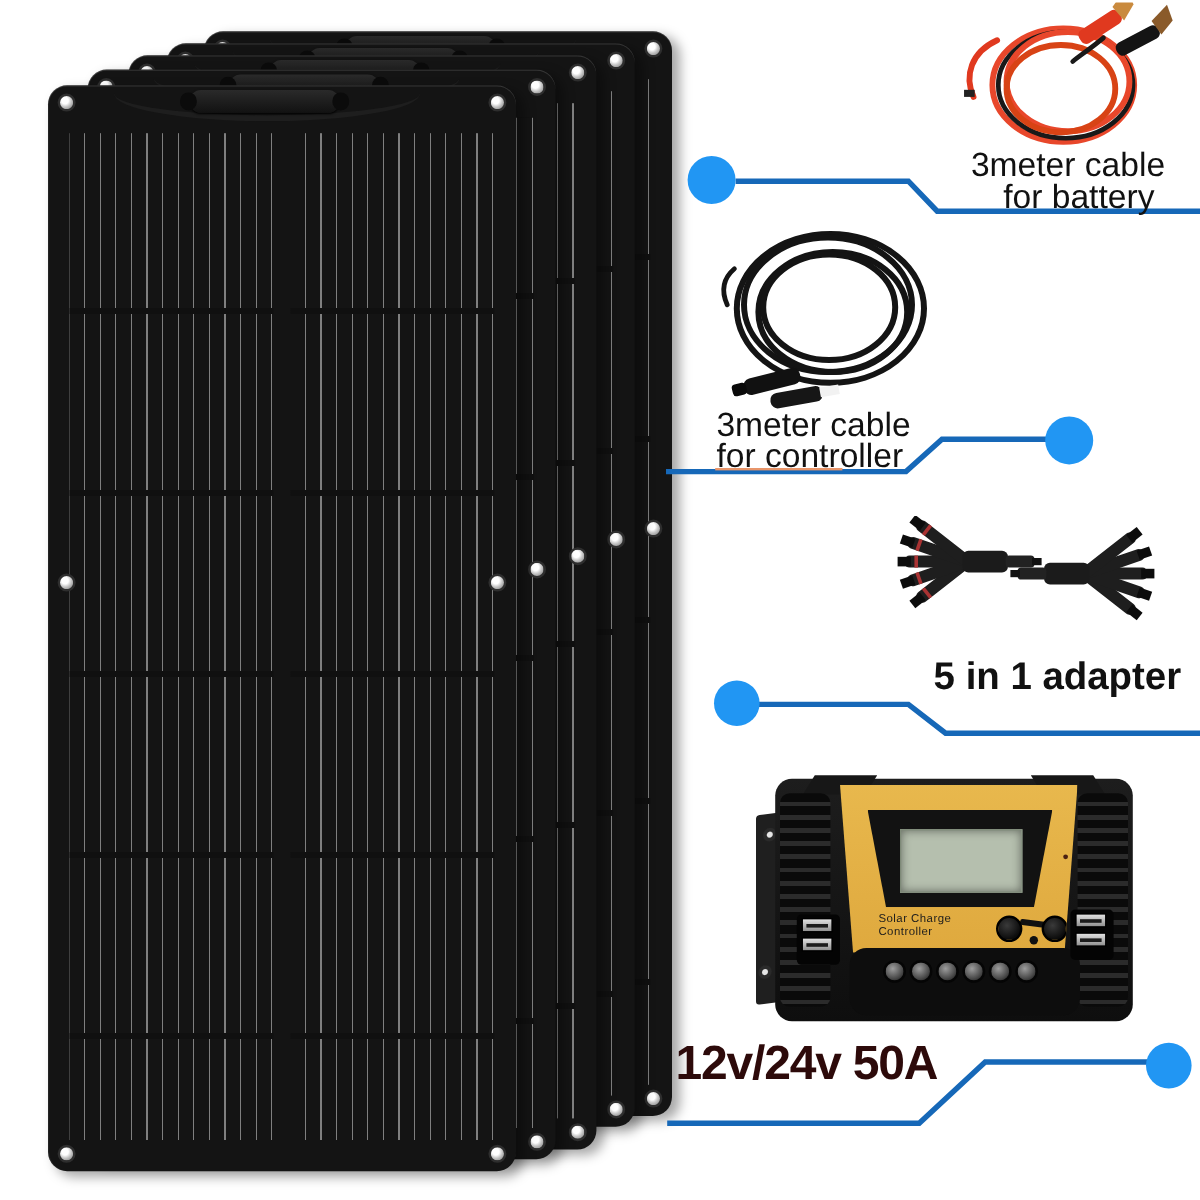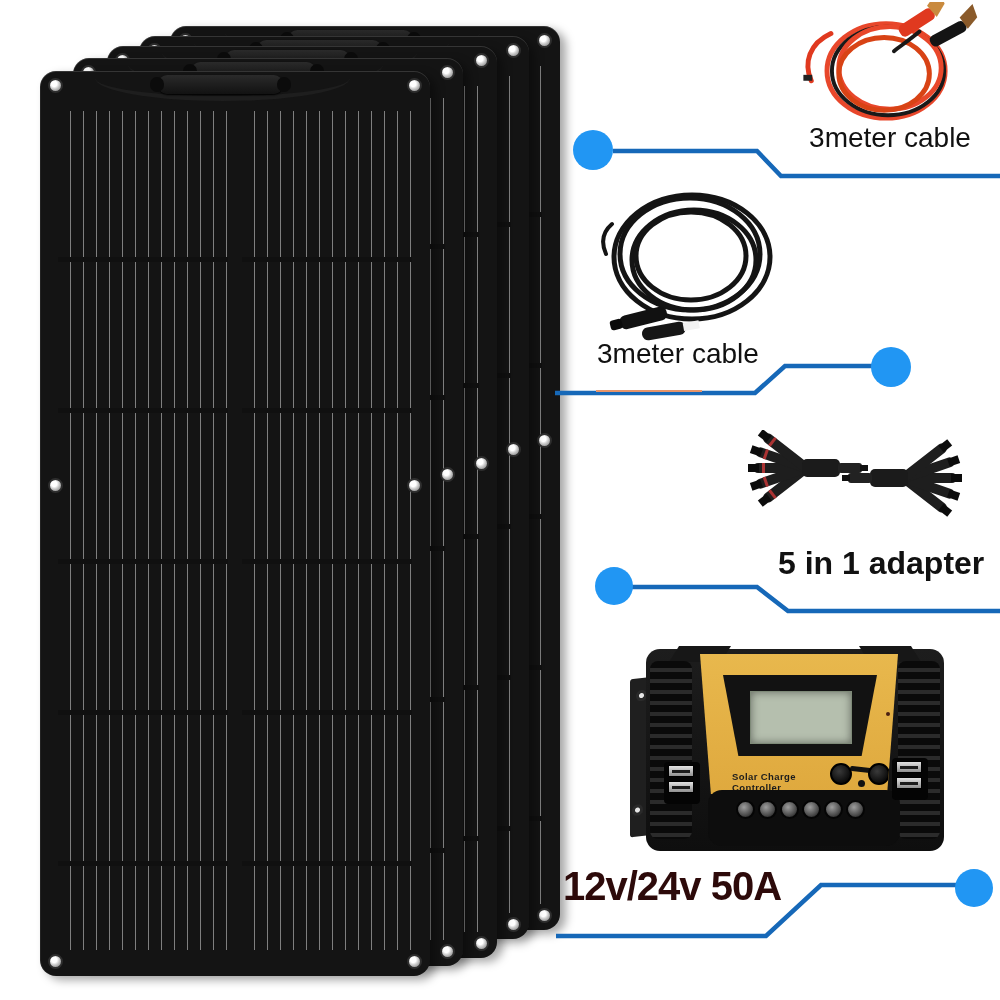--- a/index.html
+++ b/index.html
@@ -60,22 +60,22 @@
   #tab-l{left:28px;transform:skewX(-32deg);} #tab-r{right:28px;transform:skewX(32deg);}
   .rib{position:absolute;top:12px;width:42px;height:178px;border-radius:8px;
       background:repeating-linear-gradient(180deg,#0a0a0a 0 7px,#2b2b2b 7px 11px);}
   #rib-l{left:4px;} #rib-r{right:4px;}
   #plate{position:absolute;left:54px;top:5px;width:198px;height:140px;
       clip-path:polygon(0 0,100% 0,94.5% 100%,5.5% 100%);}
   #lcd-bezel{position:absolute;left:23px;top:21px;width:154px;height:81px;background:#121212;
       clip-path:polygon(0 0,100% 0,90% 100%,10% 100%);}
   #lcd-screen{position:absolute;left:27px;top:16px;width:100px;height:51px;
       box-shadow:inset 0 0 8px rgba(0,0,0,.45);border:1px solid #7e8a78;}
-  #brand{position:absolute;left:32px;top:106px;font-size:9.5px;font-weight:bold;
-      color:#1c1c1c;line-height:11px;letter-spacing:.4px;margin-top:11px;}
+  #brand{position:absolute;left:32px;top:106px;font-size:9.5px;font-weight:normal;
+      color:#1c1c1c;line-height:11px;letter-spacing:.4px;}
   .ctrl-btn{position:absolute;width:22px;height:22px;border-radius:50%;top:109px;
       background:radial-gradient(circle at 40% 35%,#3a3a3a,#0c0c0c 70%);border:2px solid #000;
       box-sizing:border-box;}
   #btn-1{left:130px;} #btn-2{left:168px;}
   #btn-link{position:absolute;left:150px;top:113px;width:22px;height:5px;background:#111;
       transform:rotate(7deg);border-radius:2px;}
   #btn-dot{position:absolute;left:158px;top:126px;width:7px;height:7px;border-radius:50%;background:#111;}
   #pin-dot{position:absolute;left:186px;top:58px;width:4px;height:4px;border-radius:50%;background:#4a2012;}
   #terminal-strip{position:absolute;left:62px;top:141px;width:192px;height:56px;background:#0d0d0d;
       border-radius:14px;}
@@ -320,21 +320,23 @@
       </div>
       <div id="usb-r" class="usb">
         <div class="usb-port"></div>
         <div class="usb-port"></div>
       </div>
     </div>
   </div>
 
   <div id="label-battery" class="label" style="color: rgb(17, 17, 17);">
     <div class="l1">3meter cable</div>
+    <div class="l2">for battery</div>
   </div>
   <div id="label-controller-cable" class="label" style="color: rgb(17, 17, 17);">
     <div>3meter cable</div>
+    <div>for controller</div>
   </div>
   <div id="underline-accent" style="background: rgb(232, 149, 106);"></div>
   <div id="label-adapter" class="label" style="color: rgb(17, 17, 17);">5 in 1 adapter</div>
   <div id="label-rating" class="label" style="color: rgb(45, 10, 10);">12v/24v 50A</div>
 
 </div>
 
 </body></html>

